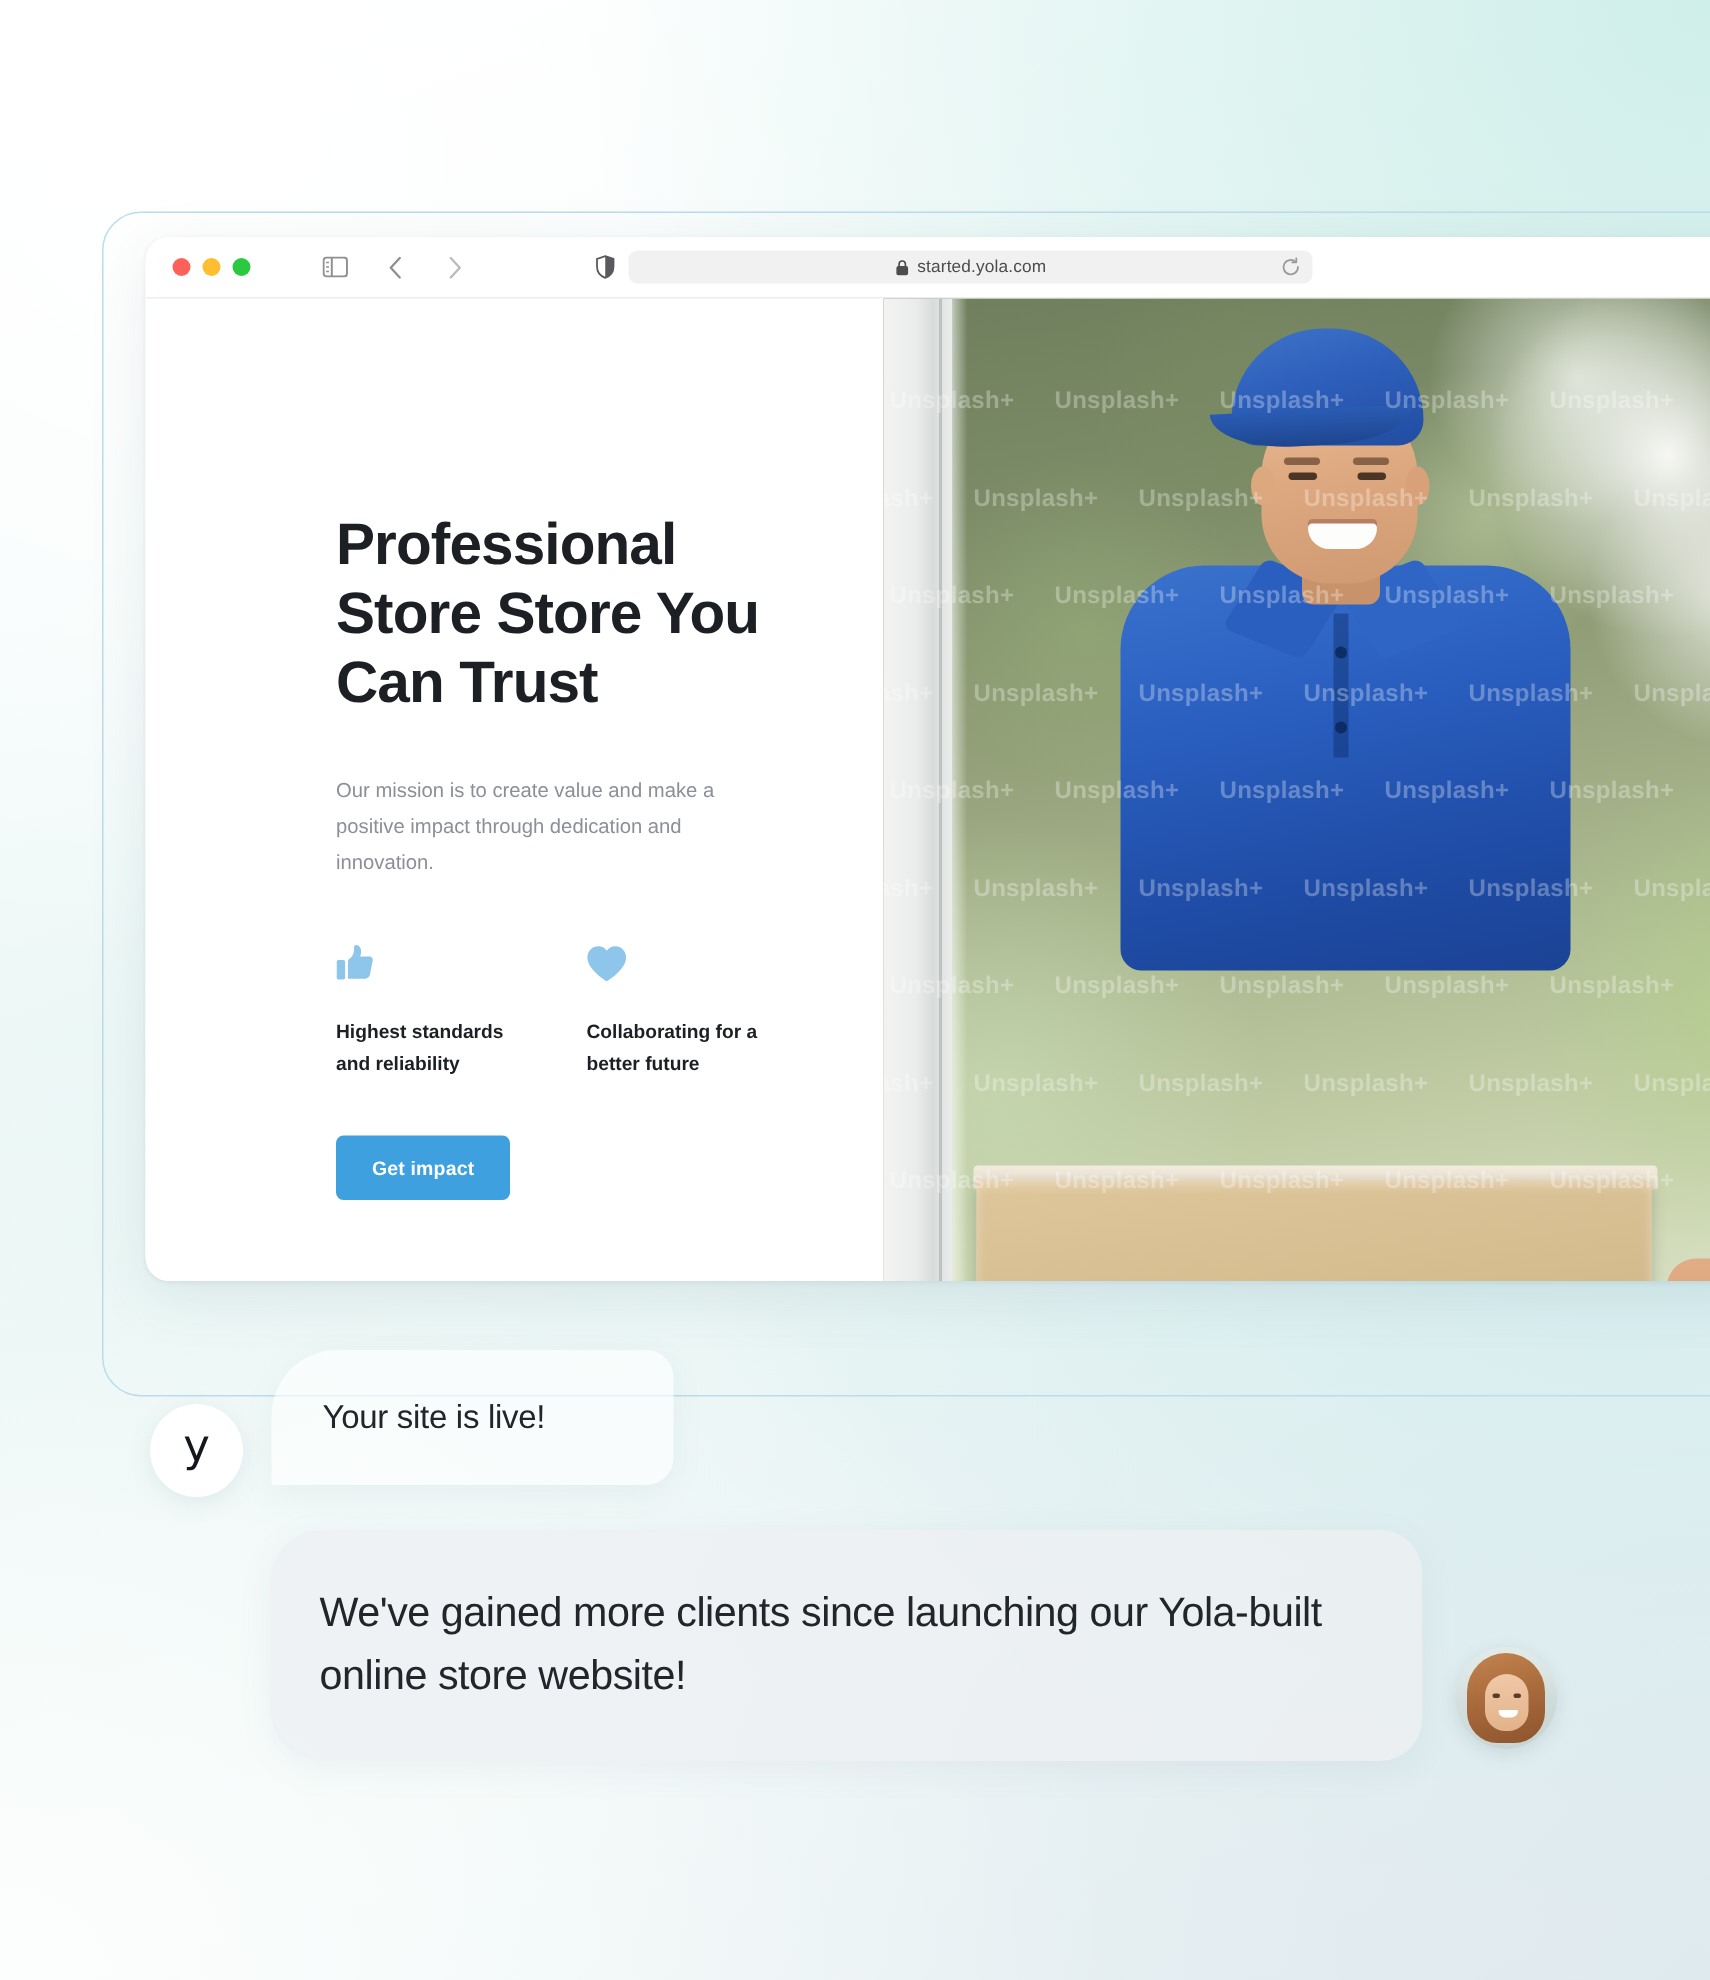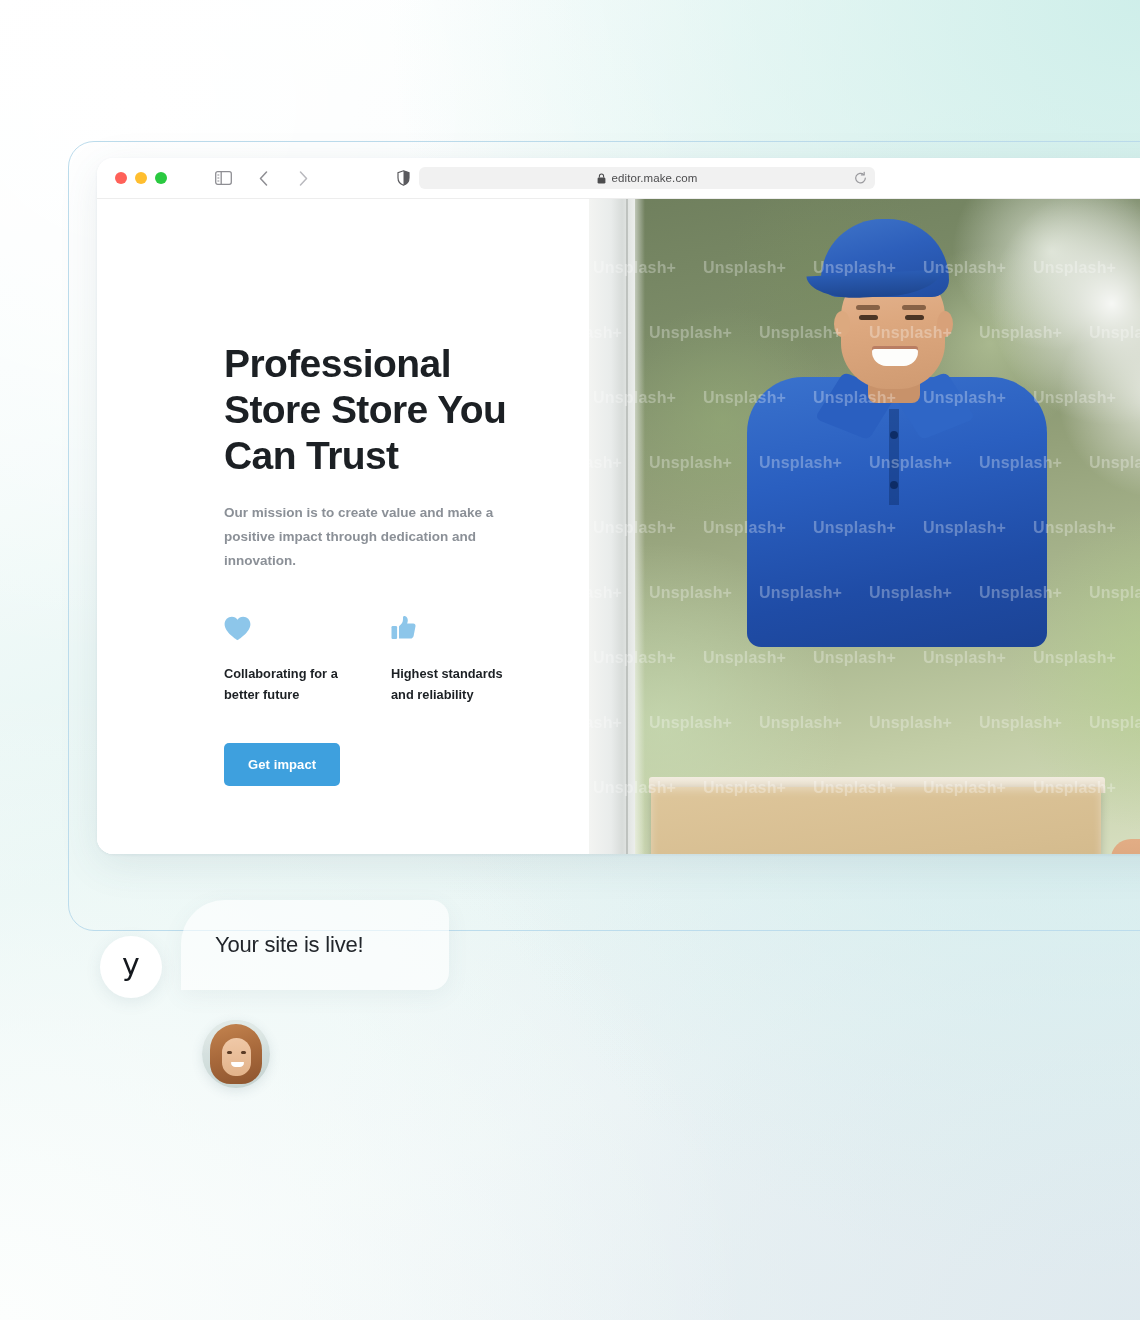--- a/index.html
+++ b/index.html
@@ -133,26 +133,25 @@
   }
   .headline {
     font-size: 39px;
     line-height: 46px;
     font-weight: 700;
     color: #1c2024;
     letter-spacing: -0.6px;
     max-width: 310px;
   }
   .subtext {
-    margin-top: 22px;
+    margin-top: 36px;
     font-size: 13.5px;
     line-height: 24px;
     color: #8b9097;
     max-width: 285px;
-    font-weight: bold;
   }
   .features {
     margin-top: 40px;
     display: flex;
     gap: 37px;
   }
   .feature { width: 130px; }
   .feature-icon {
     color: #8dc6ea;
     height: 28px;
@@ -460,56 +459,56 @@
       </span>
 
       <div class="url-wrap">
         <div class="url-bar">
           <span class="lock">
             <svg width="9" height="11" viewBox="0 0 9 11" fill="none">
               <rect x="0.6" y="4.4" width="7.8" height="6.1" rx="1.3" fill="#4c4c4e"></rect>
               <path d="M2.4 4.4V3.1a2.1 2.1 0 0 1 4.2 0v1.3" stroke="#4c4c4e" stroke-width="1.1" fill="none"></path>
             </svg>
           </span>
-          <span class="url-text">editor.make.com</span>
+          <span class="url-text">started.yola.com</span>
           <span class="reload">
             <svg width="13" height="13" viewBox="0 0 13 13" fill="none">
               <path d="M11.3 6.5a4.8 4.8 0 1 1-1.5-3.4" stroke="#9a9a9e" stroke-width="1.2" stroke-linecap="round" fill="none"></path>
               <path d="M10.2 0.6v2.8H7.4" stroke="#9a9a9e" stroke-width="1.2" stroke-linecap="round" stroke-linejoin="round" fill="none"></path>
             </svg>
           </span>
         </div>
       </div>
     </div>
 
     <div class="page">
 
       <div class="page-left">
         <h1 class="headline">Professional Store Store You Can Trust</h1>
         <p class="subtext">Our mission is to create value and make a positive impact through dedication and innovation.</p>
 
         <div class="features">
-
-          <div class="feature">
-            <div class="feature-icon">
-              <svg width="27" height="25" viewBox="0 0 27 25" fill="#8dc6ea">
-                <path d="M13.5 24.2S0.6 16.6 0.6 8.3C0.6 3.9 3.9 0.8 7.9 0.8c2.4 0 4.5 1.2 5.6 3 1.1-1.8 3.2-3 5.6-3 4 0 7.3 3.1 7.3 7.5 0 8.3-12.9 15.9-12.9 15.9z"></path>
-              </svg>
-            </div>
-            <div class="feature-label">Collaborating for a better future</div>
-          </div>
 
           <div class="feature">
             <div class="feature-icon">
               <svg width="26" height="26" viewBox="0 0 26 26" fill="#8dc6ea">
                 <rect x="0.5" y="11" width="5.6" height="13" rx="1.2"></rect>
                 <path d="M8 24V11.8c0-.6.3-1.1.8-1.4C10.6 9.2 12 7 12 4.2V2.4c0-.9.8-1.6 1.7-1.4 1.9.4 3.1 2 3.1 4.2 0 1.2-.3 2.4-.7 3.4h6.1c1.5 0 2.6 1.3 2.3 2.7l-1.9 9.6c-.3 1.5-1.6 2.6-3.1 2.6H8z"></path>
               </svg>
             </div>
             <div class="feature-label">Highest standards and reliability</div>
+          </div>
+
+          <div class="feature">
+            <div class="feature-icon">
+              <svg width="27" height="25" viewBox="0 0 27 25" fill="#8dc6ea">
+                <path d="M13.5 24.2S0.6 16.6 0.6 8.3C0.6 3.9 3.9 0.8 7.9 0.8c2.4 0 4.5 1.2 5.6 3 1.1-1.8 3.2-3 5.6-3 4 0 7.3 3.1 7.3 7.5 0 8.3-12.9 15.9-12.9 15.9z"></path>
+              </svg>
+            </div>
+            <div class="feature-label">Collaborating for a better future</div>
           </div>
         </div>
 
         <button class="cta">Get impact</button>
       </div>
 
       <div class="page-right">
         <div class="photo"></div>
         <div class="door-frame"></div>
         <div class="door-frame-2"></div>
@@ -598,20 +597,23 @@
     <div class="row1">
       <div class="avatar-logo">
         <span>y</span>
       </div>
       <div class="bubble1">
         <div class="txt">Your site is live!</div>
       </div>
     </div>
 
     <div class="row2">
+      <div class="bubble2">
+        <div class="txt">We've gained more clients since launching our Yola-built online store website!</div>
+      </div>
       <div class="avatar-photo">
         <div class="av-sky"></div>
         <div class="av-hair"></div>
         <div class="av-face"></div>
         <div class="av-eye-l"></div>
         <div class="av-eye-r"></div>
         <div class="av-smile"></div>
       </div>
     </div>
   </div>

